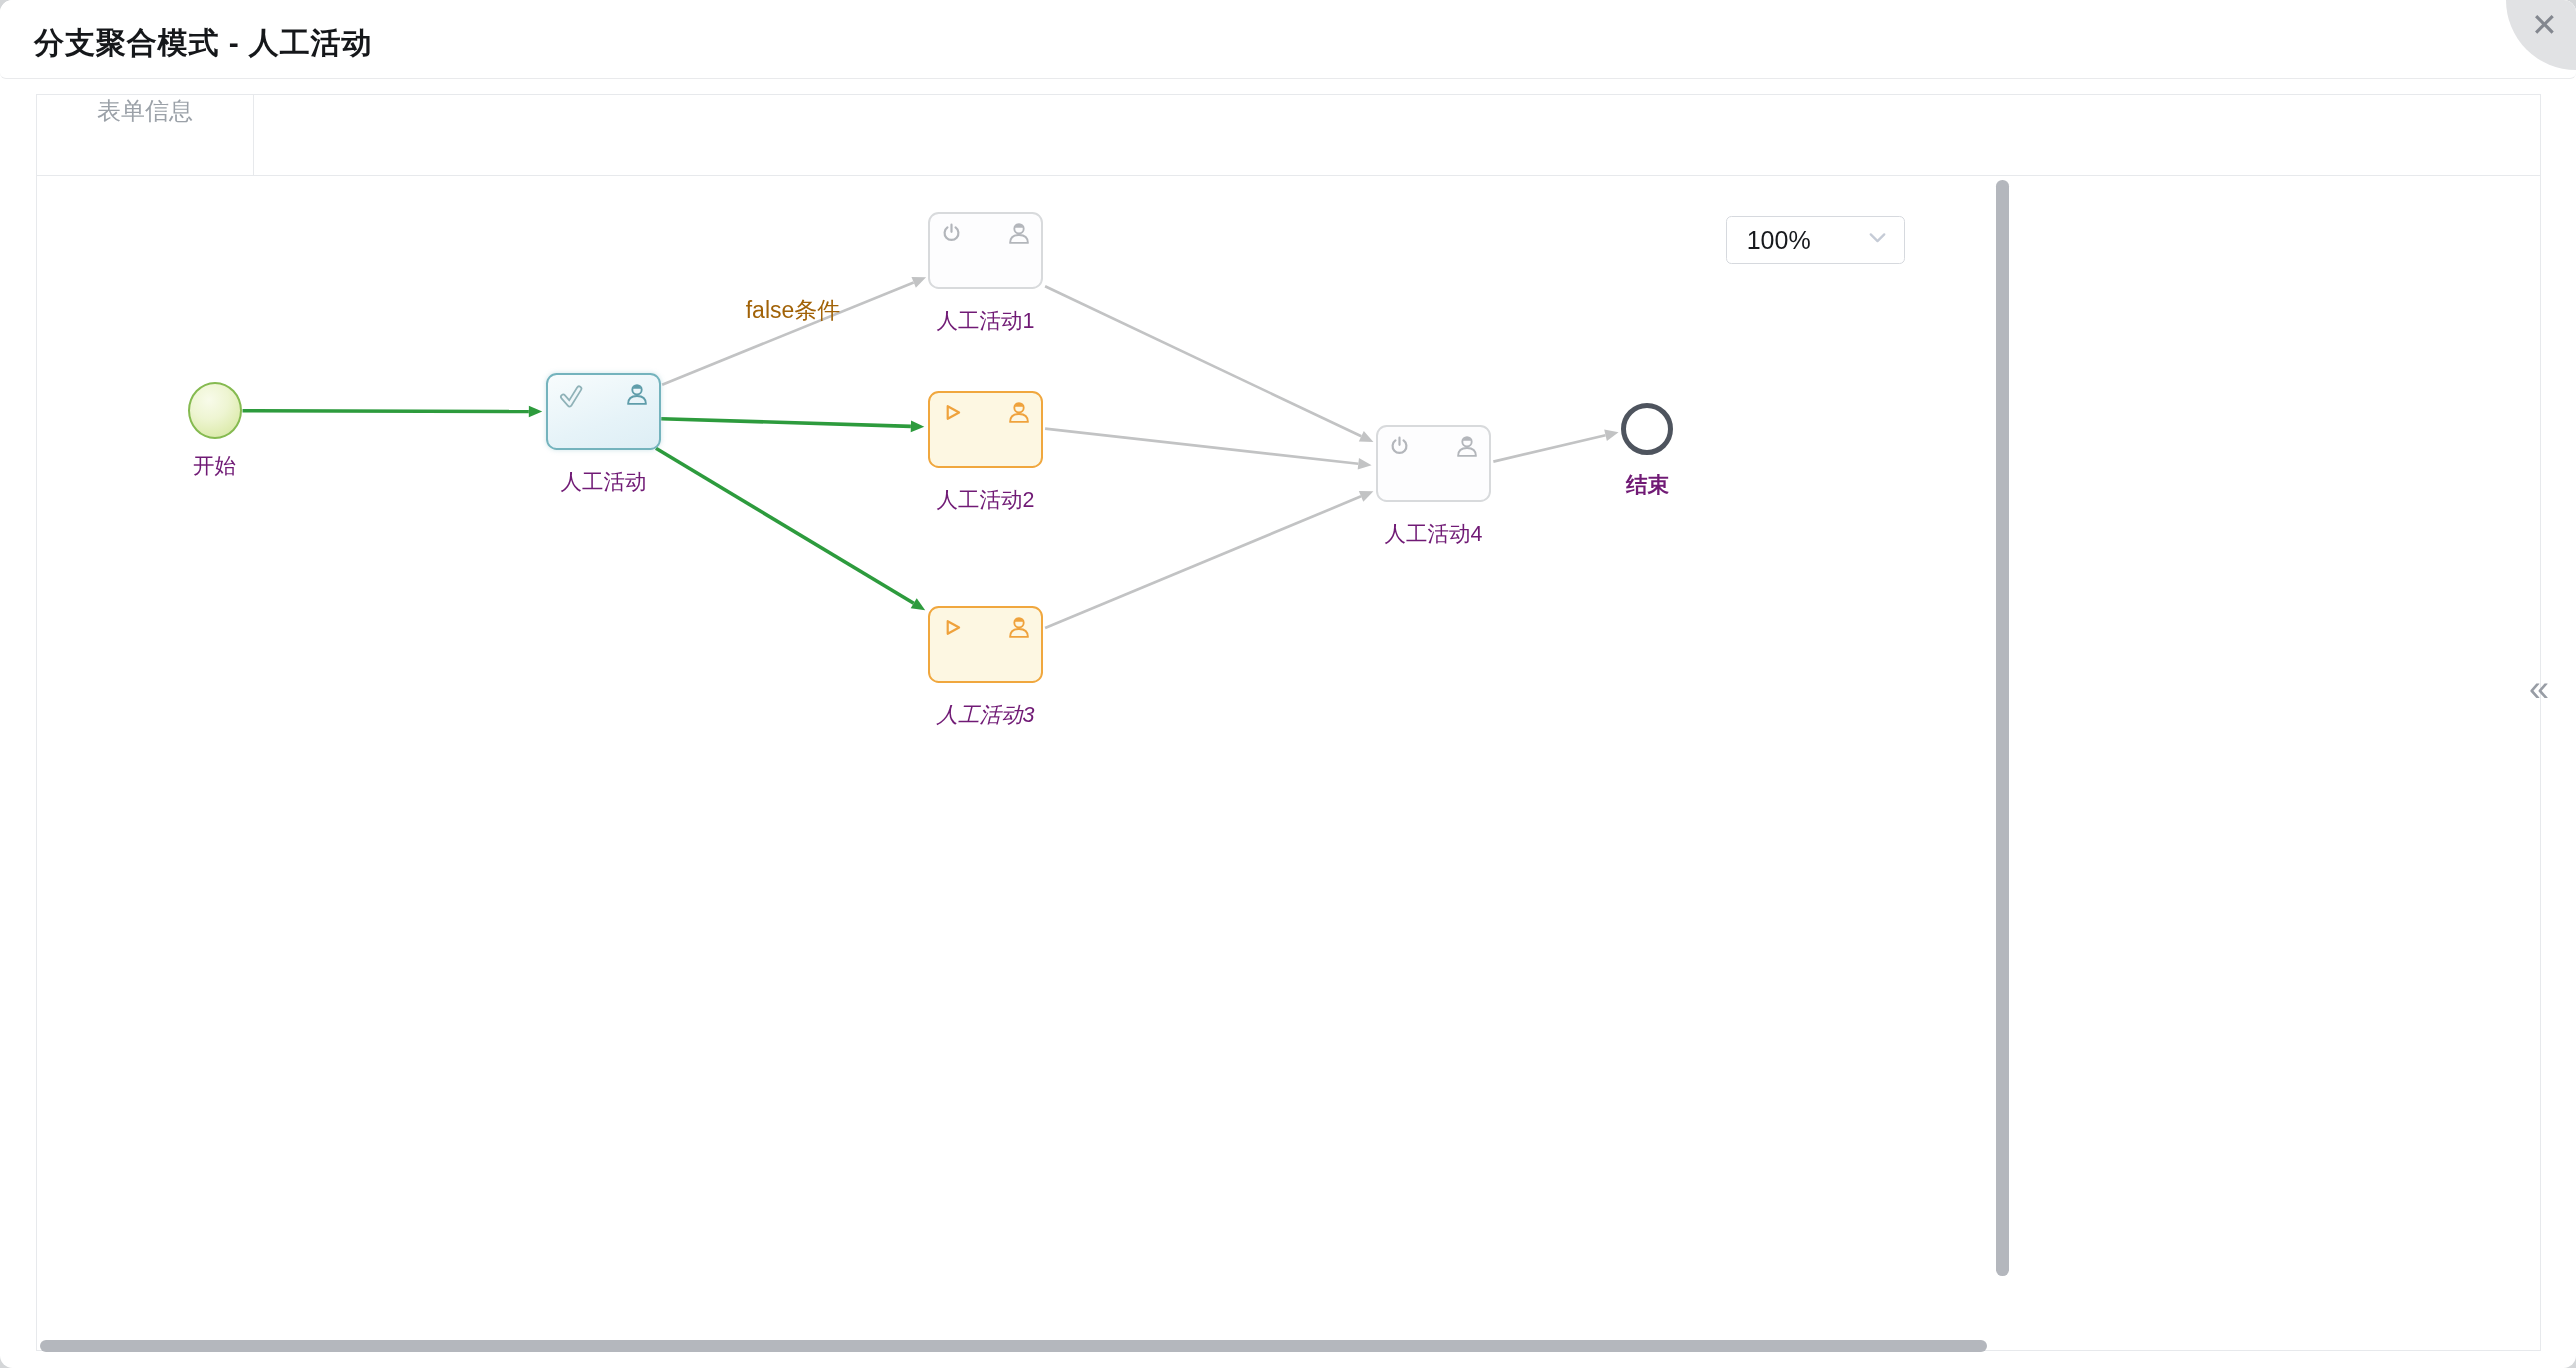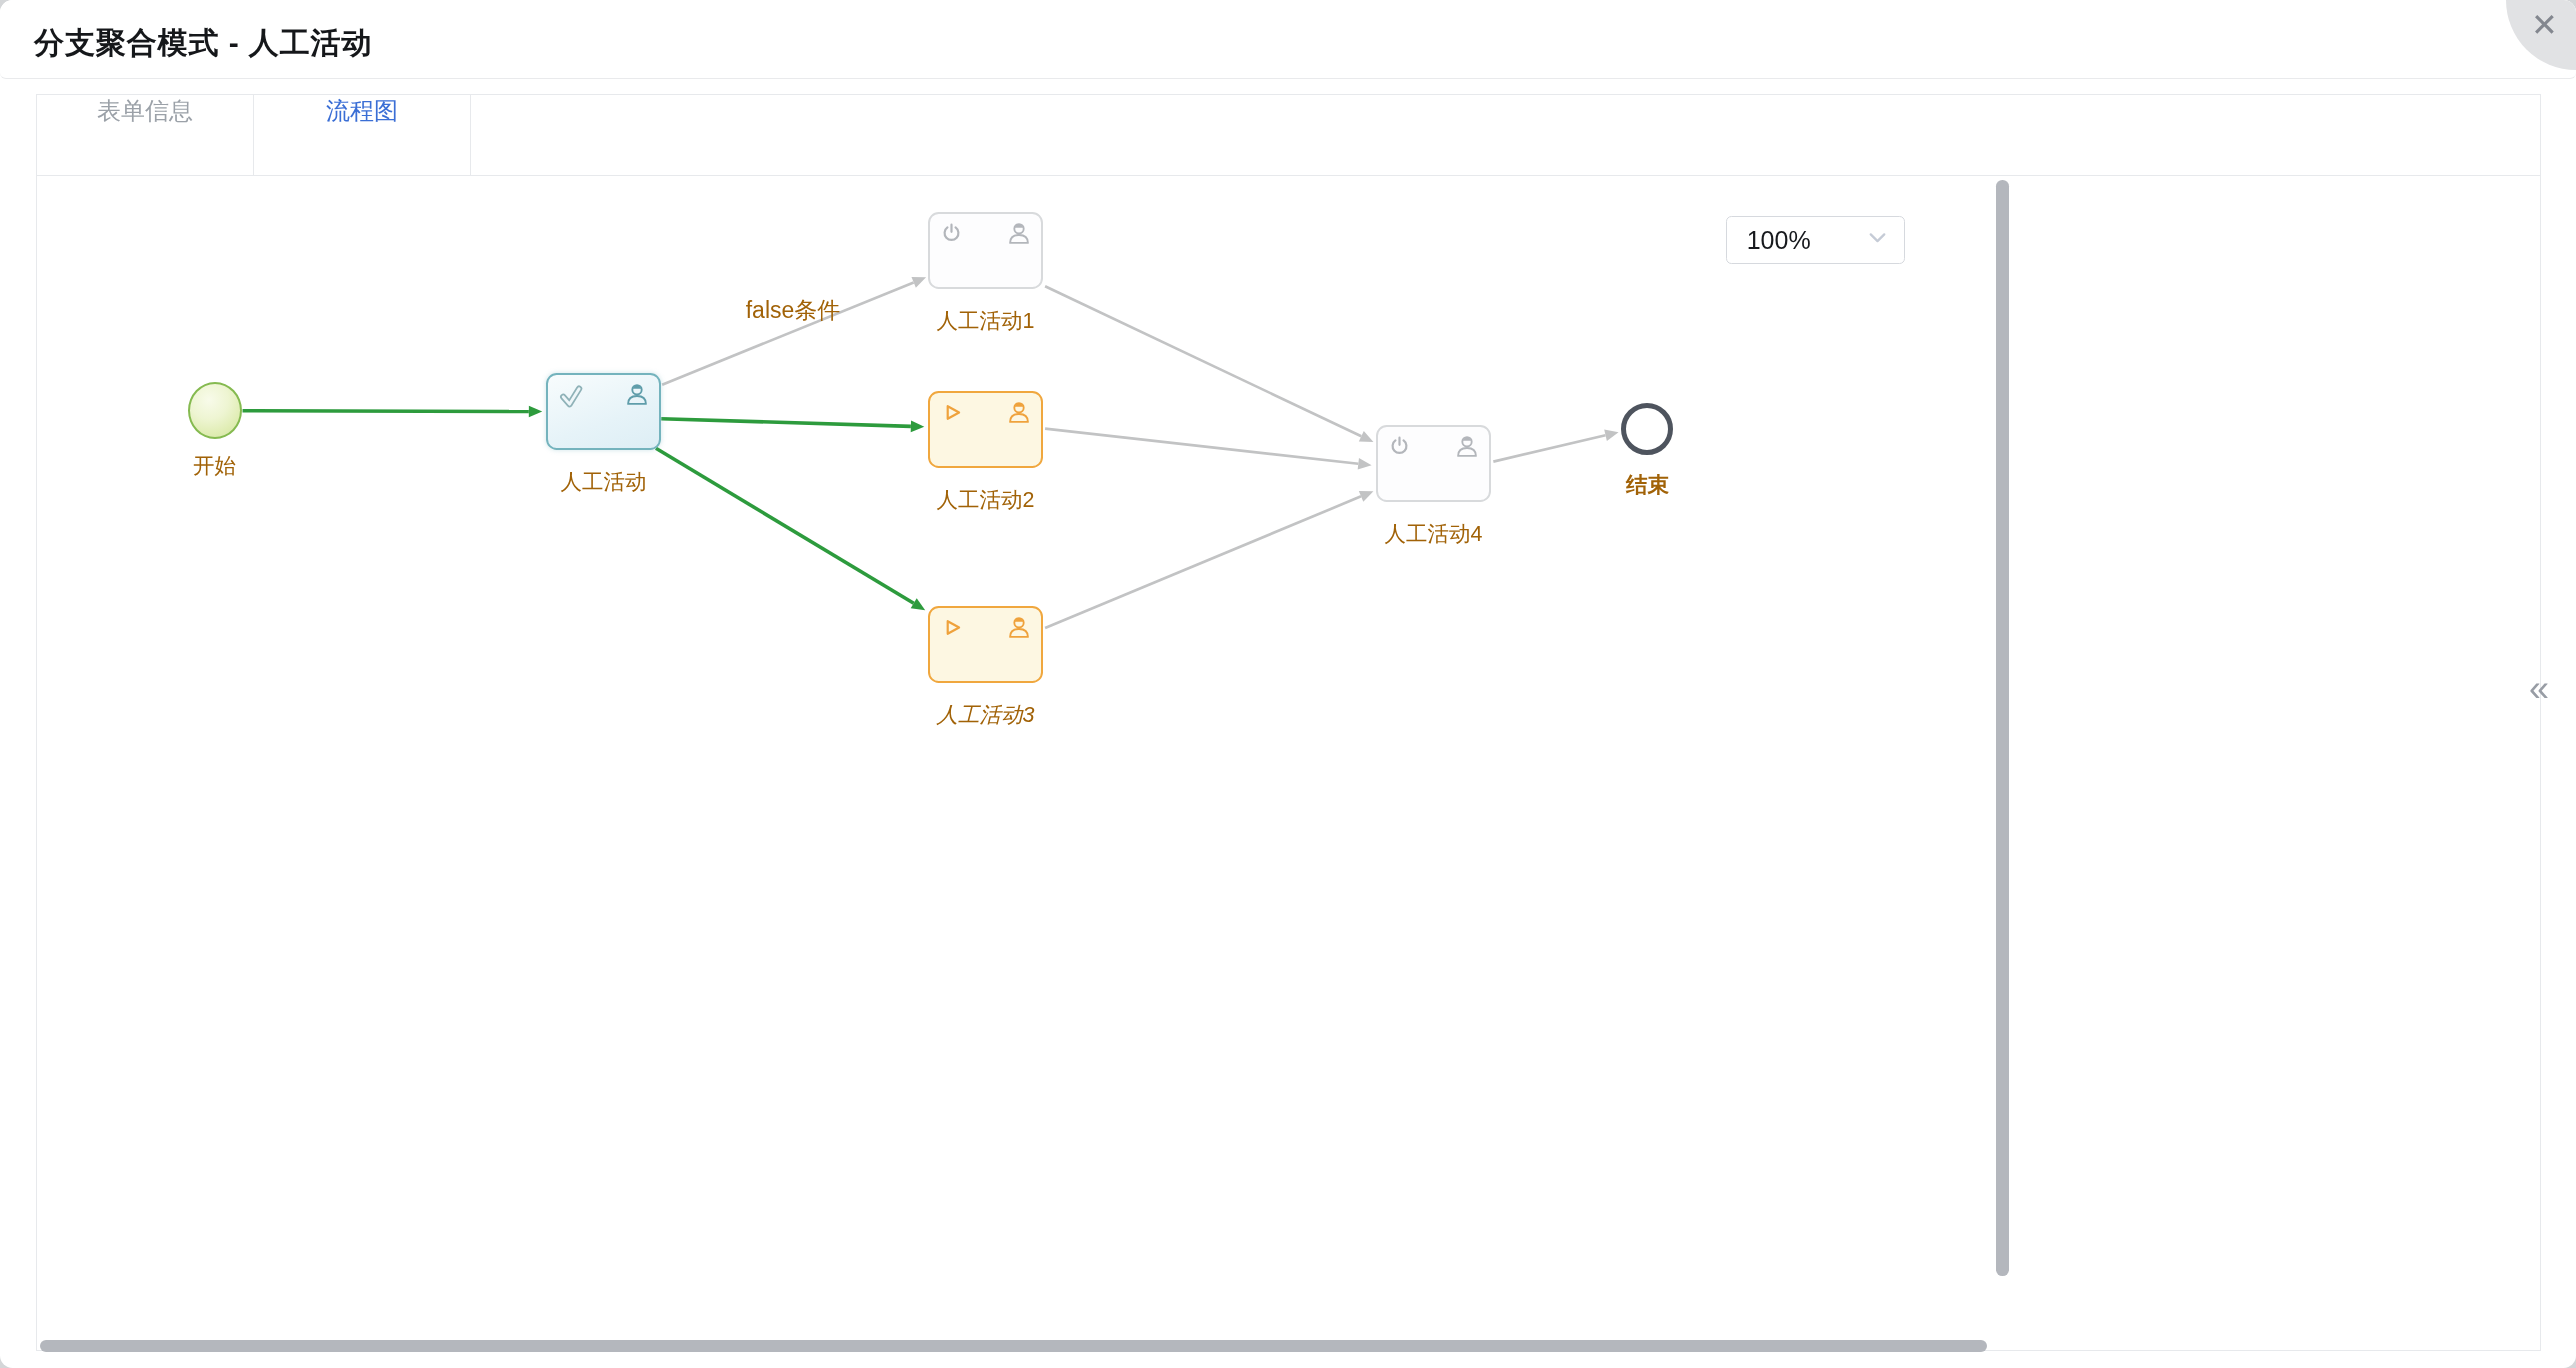--- a/index.html
+++ b/index.html
@@ -46,43 +46,40 @@
   .task.completed{background:linear-gradient(160deg,#f8fcfd 0%,#e6f3f8 60%,#ddeef5 100%);border-color:#74b3bd;
     box-shadow:0 0 5.4px rgba(116,179,189,.35);}
   .task.active{background:#fdf7e2;border-color:#f0a73e;}
   .task.pending{background:#fdfdfe;border-color:#d8dadc;}
   .icon-left{position:absolute;left:8px;top:6.3px;}
   .icon-right{position:absolute;right:7.2px;top:4.5px;}
   .event{position:absolute;border-radius:50%;}
   .event.start{width:54px;height:57px;border:2.7px solid #85ba50;
     background:radial-gradient(circle at 38% 30%,#f8fbea 0%,#eef5d2 40%,#e0edb4 70%,#cfe3a0 100%);}
   .event.end{width:52px;height:52px;border:5.4px solid #4e545e;background:#fff;}
-  .node-label{position:absolute;width:197px;text-align:center;font-size:21.5px;color:#a16207;z-index:4;}
+  .node-label{position:absolute;width:197px;text-align:center;font-size:21.5px;color:#701a75;z-index:4;}
   .edge-label{position:absolute;transform:translate(-50%,-50%);font-size:23px;color:#a16207;z-index:4;white-space:nowrap;}
 </style>
 </head>
 <body>
 
 <div id="dialog">
 
   <div id="header">
     <div id="title">分支聚合模式 - 人工活动</div>
   </div>
 
   <div id="close-btn">
     <span id="close-x">✕</span>
   </div>
 
   <div id="card">
     <div id="tabbar">
       <div class="tab inactive">
         <span>表单信息</span>
-      </div>
-      <div class="tab active">
-        <span>流程图</span>
       </div>
     </div>
 
     <div id="zoom-select">
       <span>100%</span>
       <span>
         <svg width="25" height="25" viewBox="0 0 24 24">
             <path d="M5.5 9 l6.5 6.5 6.5-6.5" stroke="#c5cbd6" stroke-width="2.2" fill="none" stroke-linecap="round" stroke-linejoin="round"></path>
           </svg>
       </span>

